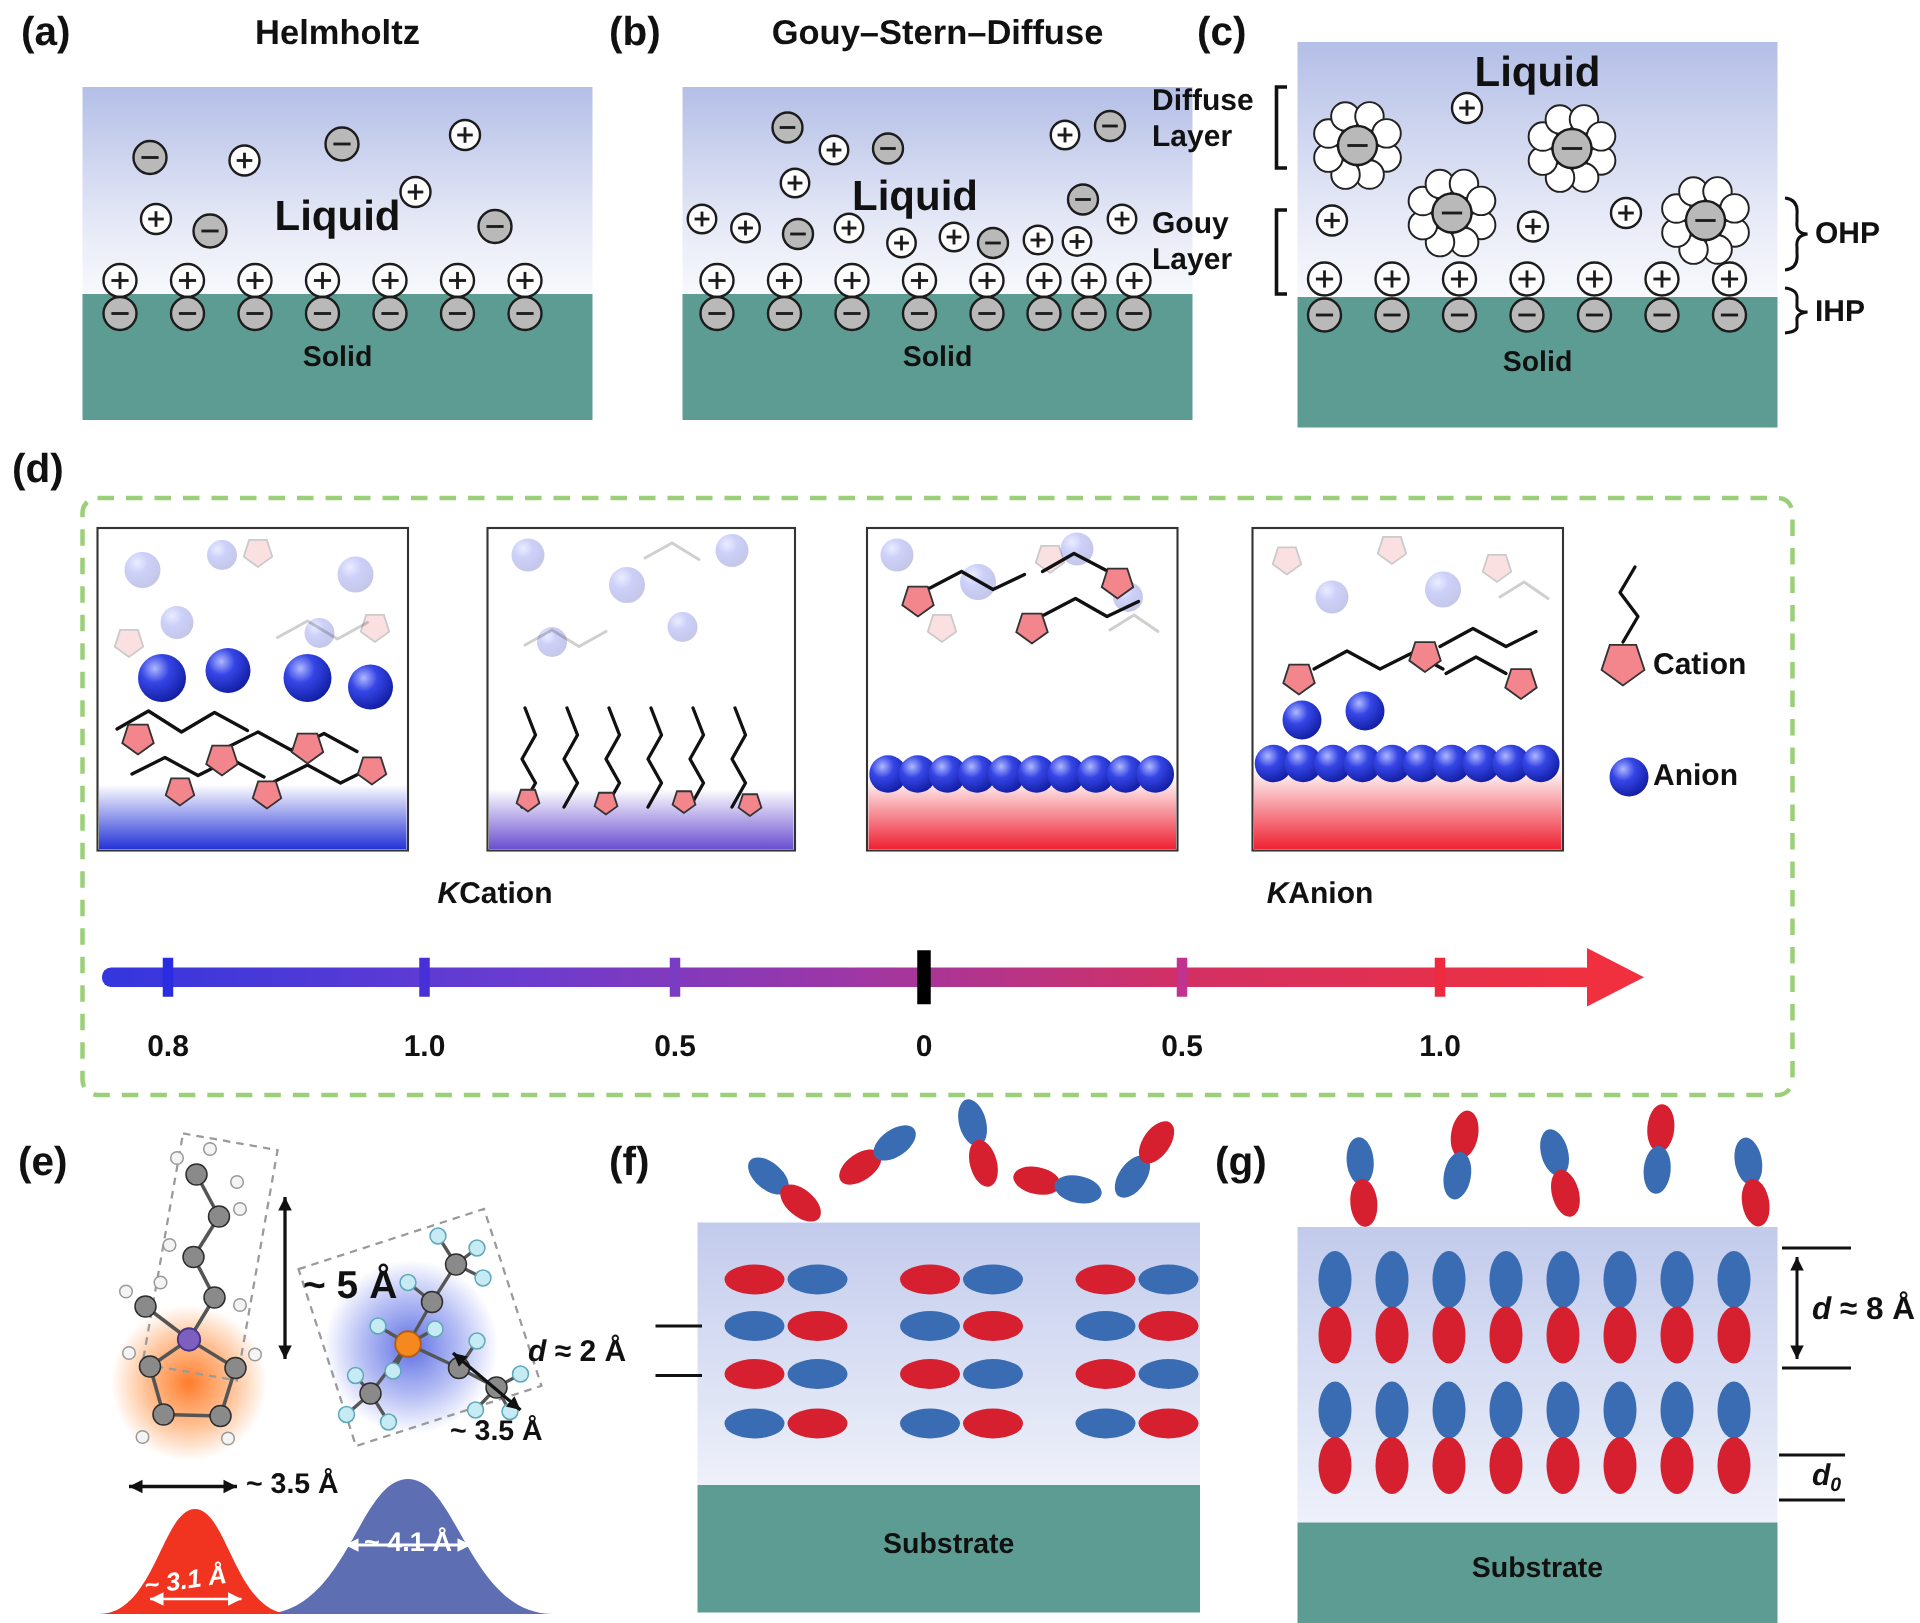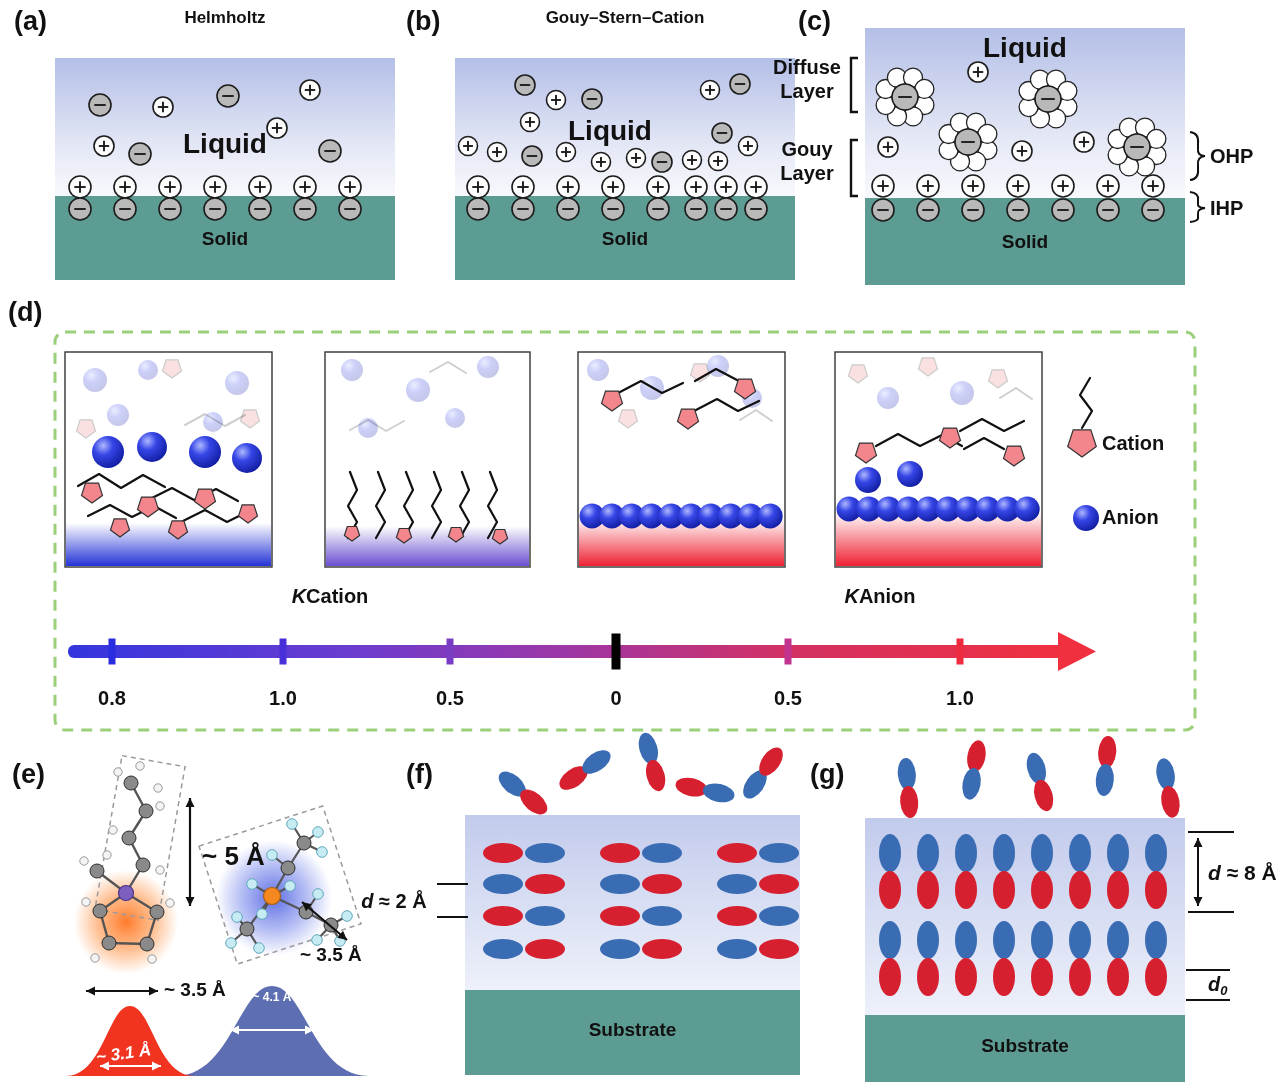--- a/index.html
+++ b/index.html
@@ -1,26 +1,26 @@
 <!DOCTYPE html>
 <html><head>
 <meta charset="utf-8">
 <style>
   *{margin:0;padding:0;box-sizing:border-box}
   html,body{width:1280px;height:1082px}
   body{position:relative;background:#fff;font-family:"Liberation Sans",sans-serif;overflow:hidden}
   #art{position:absolute;left:0;top:0}
   .lbl{position:absolute;color:#111;font-weight:bold;white-space:nowrap;line-height:1.2}
   .tag{font-size:27px}
-  .ttl{font-size:17px}
+  .ttl{font-size:23px}
   .big{font-size:19px}
   .mid{font-size:28px}
   .sm{font-size:20px}
   .center{text-align:center}
-  .right{text-align:center}
+  .right{text-align:left}
   .white{color:#fff}
   .it{font-style:italic}
   .sub{font-size:13px;vertical-align:-4px}
 </style>
 </head>
 <body>
 
 <div id="figure">
   <svg id="art" width="1280" height="1082">
       <defs>
@@ -664,21 +664,21 @@
         <polygon points="86,991 95,995.5 95,986.5" fill="#111"></polygon>
       </g>
     </svg>
 
   <div class="lbl tag" style="left:14px;top:5px">(a)</div>
   <div class="lbl ttl center" style="left:55px;top:8px;width:340px">Helmholtz</div>
   <div class="lbl mid center" style="left:55px;top:127px;width:340px">Liquid</div>
   <div class="lbl big center" style="left:55px;top:228px;width:340px">Solid</div>
 
   <div class="lbl tag" style="left:406px;top:5px">(b)</div>
-  <div class="lbl ttl center" style="left:440px;top:8px;width:370px">Gouy–Stern–Cation</div>
+  <div class="lbl ttl center" style="left:440px;top:8px;width:370px">Gouy–Stern–Diffuse</div>
   <div class="lbl mid center" style="left:455px;top:114px;width:310px">Liquid</div>
   <div class="lbl big center" style="left:455px;top:228px;width:340px">Solid</div>
 
   <div class="lbl tag" style="left:798px;top:5px">(c)</div>
   <div class="lbl mid center" style="left:865px;top:31px;width:320px">Liquid</div>
   <div class="lbl big center" style="left:865px;top:231px;width:320px">Solid</div>
   <div class="lbl sm right" style="left:768px;top:55px;width:78px">
     <div>Diffuse</div>
     <div>Layer</div>
   </div>
@@ -703,21 +703,21 @@
   <div class="lbl sm center" style="left:415px;top:686px;width:70px">0.5</div>
   <div class="lbl sm center" style="left:581px;top:686px;width:70px">0</div>
   <div class="lbl sm center" style="left:753px;top:686px;width:70px">0.5</div>
   <div class="lbl sm center" style="left:925px;top:686px;width:70px">1.0</div>
 
   <div class="lbl tag" style="left:12px;top:758px">(e)</div>
   <div class="lbl" style="left:202px;top:841px;font-size:26px">~ 5 Å</div>
   <div class="lbl" style="left:300px;top:944px;font-size:19px">~ 3.5 Å</div>
   <div class="lbl" style="left:164px;top:979px;font-size:19px">~ 3.5 Å</div>
   <div class="lbl white it" style="left:96px;top:1044px;font-size:17px;transform:rotate(-8deg)">~ 3.1 Å</div>
-  <div class="lbl white center" style="left:231px;top:990px;width:82px;font-size:12px">~ 4.1 Å</div>
+  <div class="lbl white center" style="left:231px;top:1018px;width:82px;font-size:18px">~ 4.1 Å</div>
 
   <div class="lbl tag" style="left:406px;top:758px">(f)</div>
   <div class="lbl sm right" style="left:352px;top:889px;width:84px">
     <span class="it">d</span><span> ≈ 2 Å</span>
   </div>
   <div class="lbl big center" style="left:465px;top:1019px;width:335px">Substrate</div>
 
   <div class="lbl tag" style="left:810px;top:758px">(g)</div>
   <div class="lbl" style="left:1208px;top:860px;font-size:21px">
     <span class="it">d</span><span> ≈ 8 Å</span>

